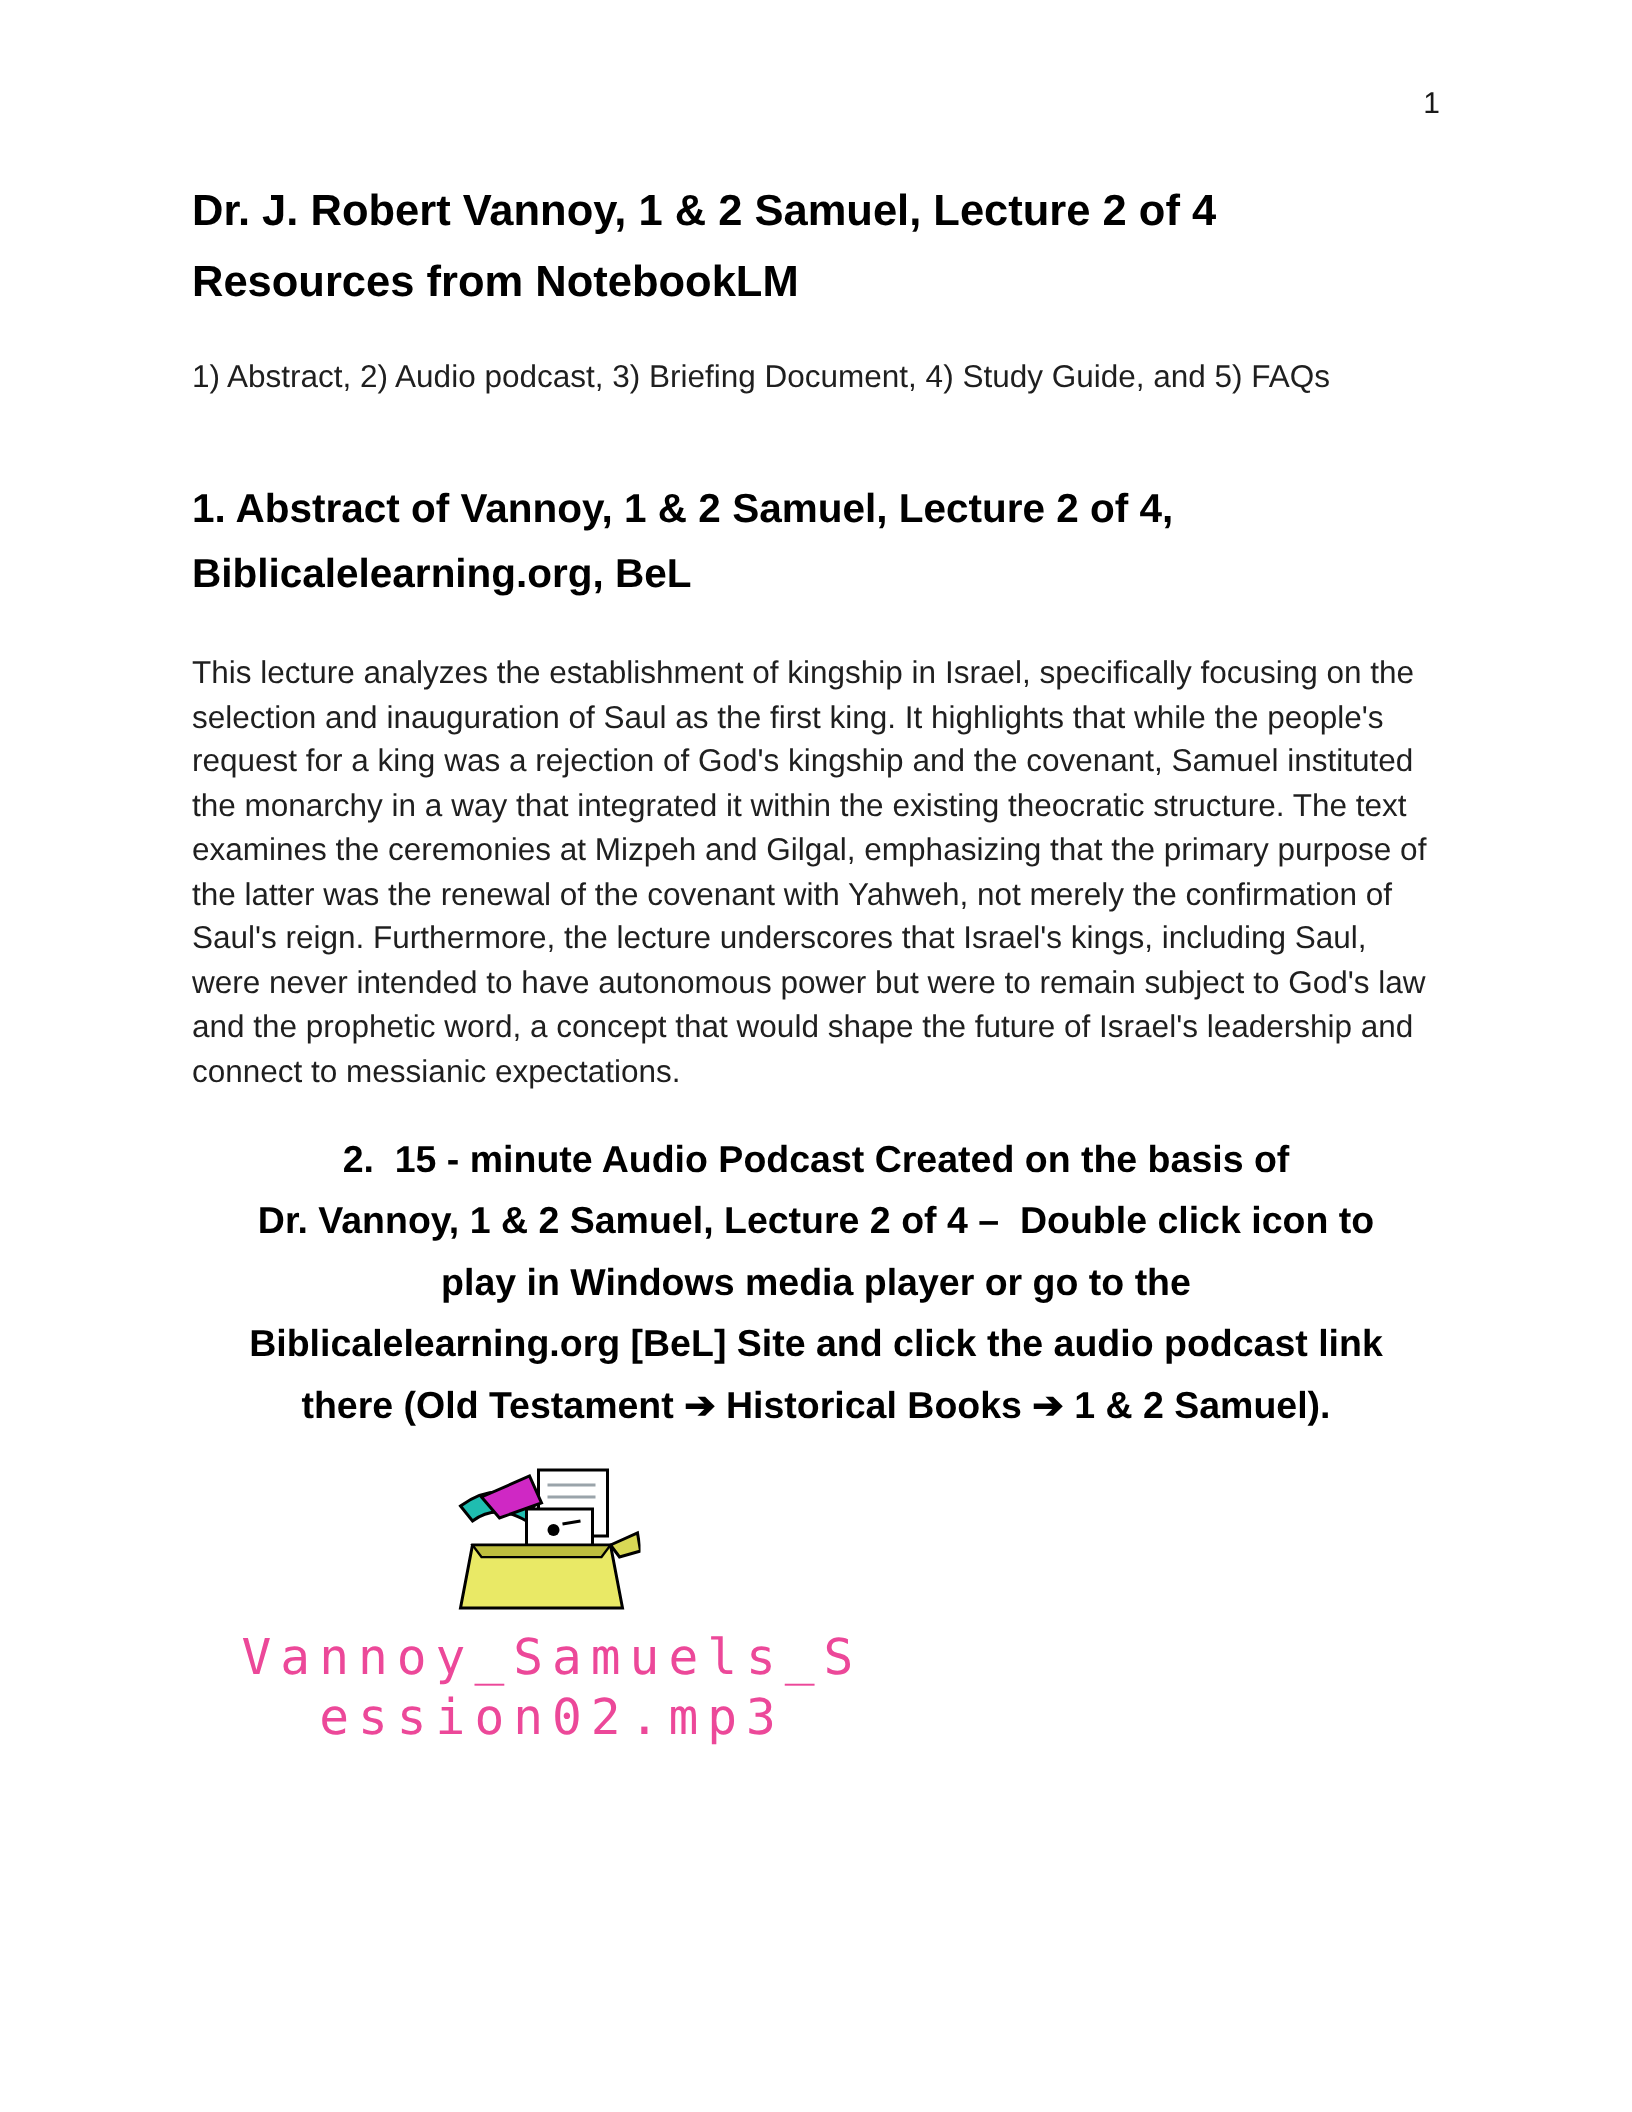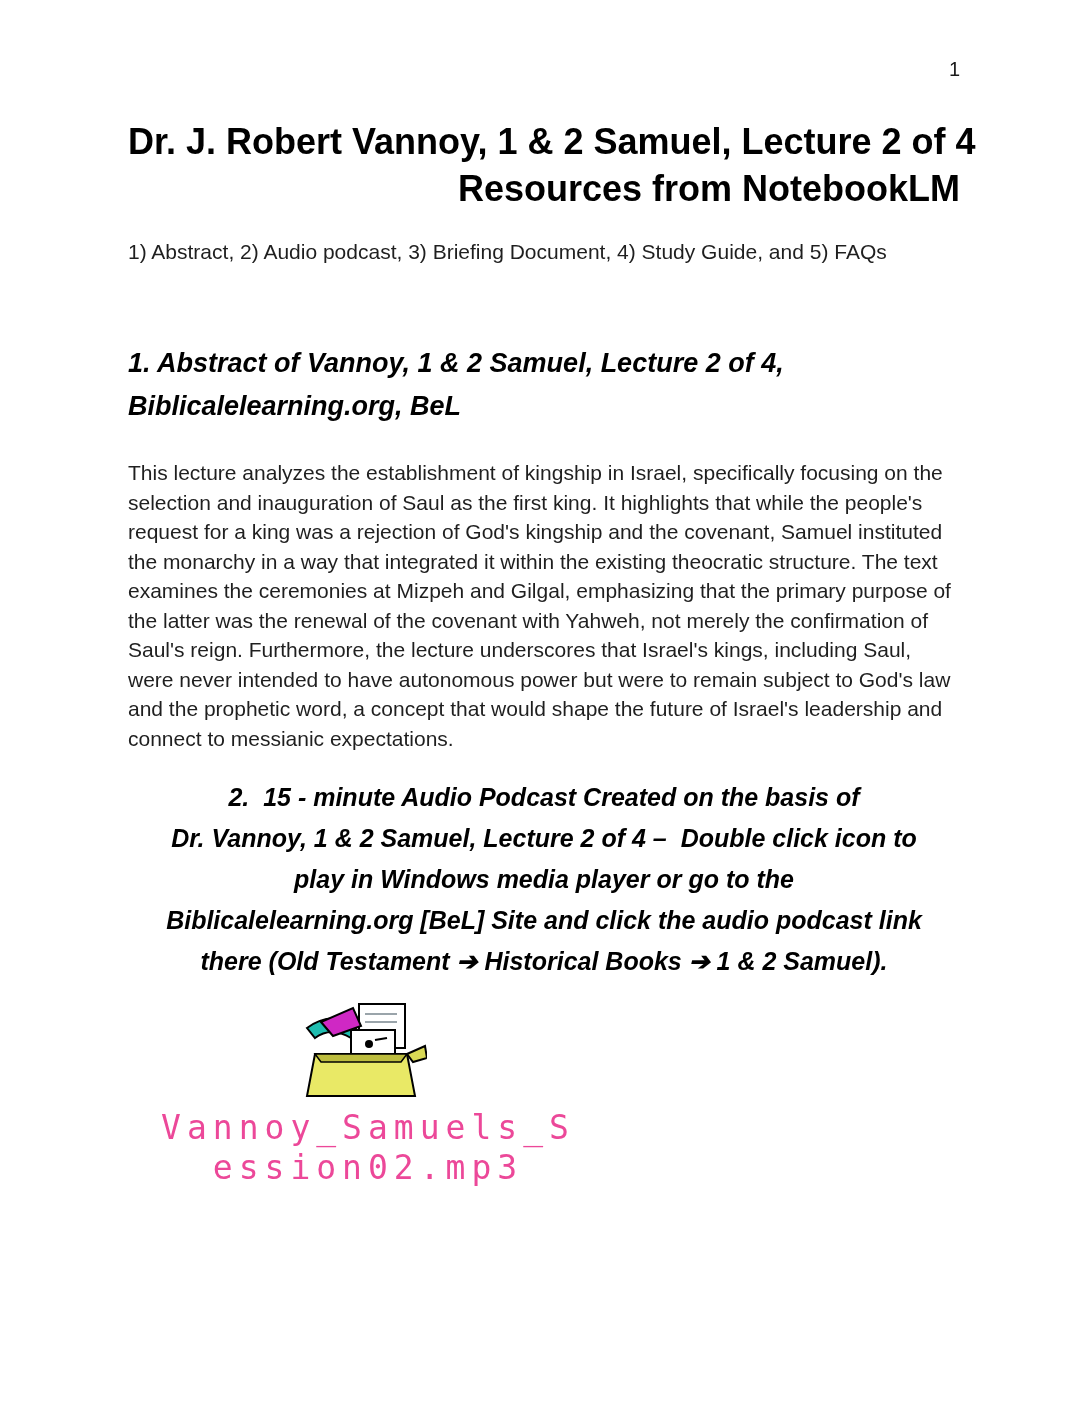--- a/index.html
+++ b/index.html
@@ -21,41 +21,40 @@
     right: 128px;
     font-size: 20px;
     color: #1a1a1a;
   }
   .content {
     padding: 118px 128px 0 128px;
     width: 832px;
   }
   .doc-title {
     margin: 0;
-    text-align: right;
-    font-size: 36px;
+    text-align: left;
+    font-size: 29px;
     font-weight: bold;
     line-height: 47px;
     color: #000000;
     white-space: pre;
   }
   .resources-line {
     margin: 26px 0 0 0;
     font-size: 21px;
     line-height: 28px;
     color: #1f1f1f;
   }
   .section-heading {
-    margin: 76px 0 0 0;
+    margin: 52px 0 0 0;
     font-size: 27px;
     font-weight: bold;
     line-height: 43px;
     color: #000000;
     white-space: pre;
-    font-style: italic;
   }
   .section-heading.audio {
     margin-top: 24px;
     font-size: 25px;
     line-height: 41px;
     text-align: center;
   }
   .body-text {
     margin: 30px 0 0 0;
     font-size: 21px;

